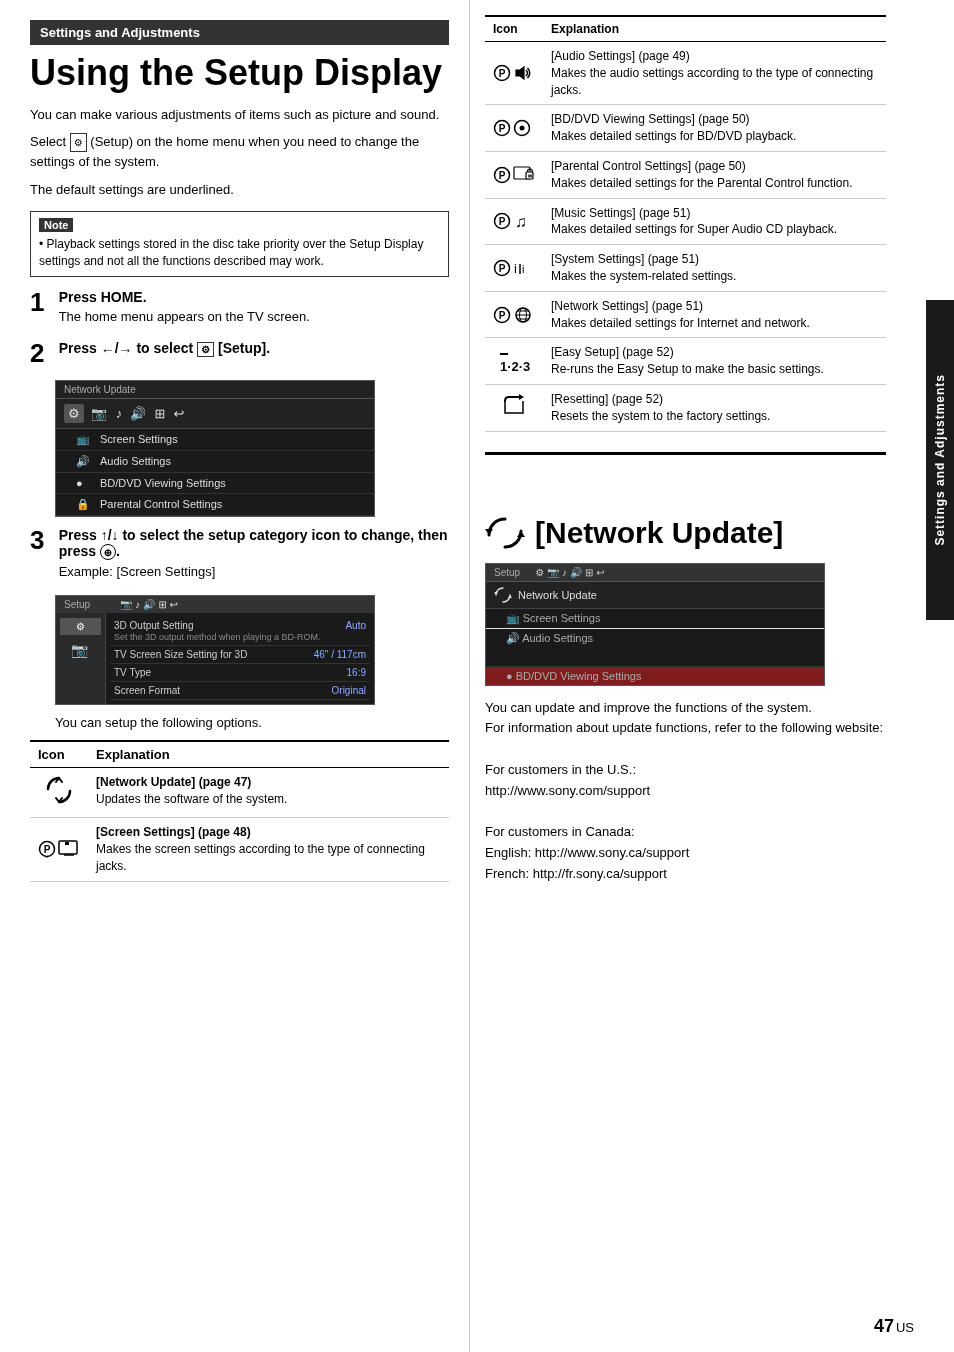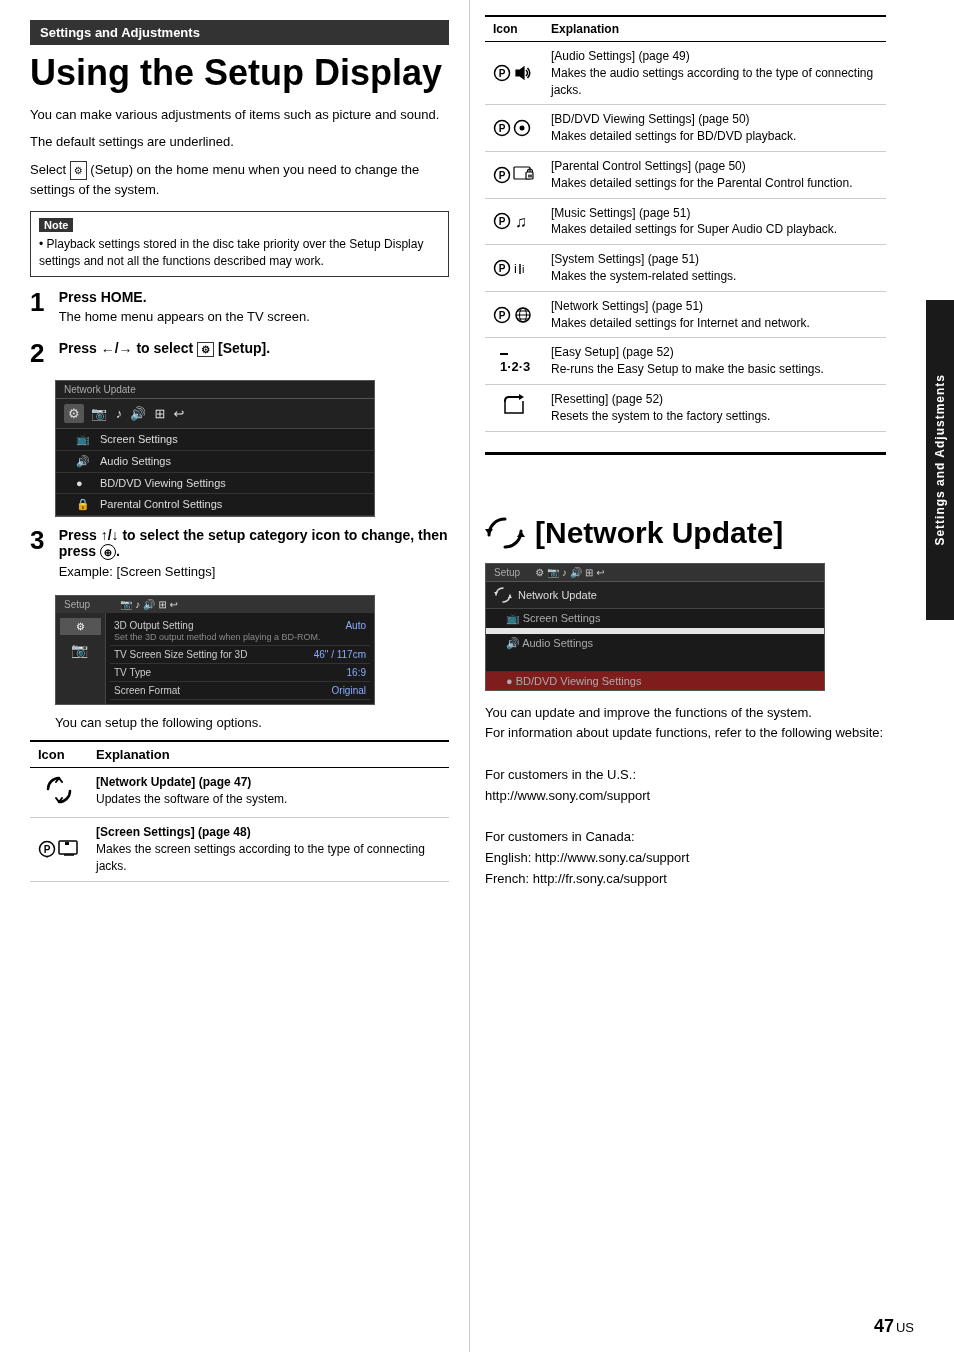--- a/index.html
+++ b/index.html
@@ -341,24 +341,24 @@
     
     <div class="section-header-box">Settings and Adjustments</div>
 
     
     <h1 class="page-title">Using the Setup Display</h1>
 
     
     <p class="intro-text">
       <span>You can make various adjustments of items such as picture and sound.</span>
     </p>
-    <p class="intro-text">The default settings are underlined.</p>
     <p class="intro-text">
       Select <span style="display:inline-flex;align-items:center;border:1px solid #333;padding:1px 3px;font-size:10px;vertical-align:middle;">⚙</span> (Setup) on the home menu when you need to change the settings of the system.
     </p>
+    <p class="intro-text">The default settings are underlined.</p>
 
     
     <div class="note-box">
       <span class="note-label">Note</span>
       <p class="note-text">• <span>Playback settings stored in the disc take priority over the Setup Display settings and not all the functions described may work.</span></p>
     </div>
 
     
     <div class="step">
       <span class="step-number">1</span>
@@ -683,21 +683,21 @@
         </div>
         <div style="background:#222;padding:4px 8px;display:flex;align-items:center;gap:6px;border-bottom:1px solid #444;">
           <svg width="18" height="18" viewBox="0 0 18 18">
             <path d="M9 2 C5 2 2 5 2 9" stroke="#ddd" stroke-width="1.5" fill="none" stroke-linecap="round"></path>
             <polygon points="2,9 0,6 4,6" fill="#ddd"></polygon>
             <path d="M9 16 C13 16 16 13 16 9" stroke="#ddd" stroke-width="1.5" fill="none" stroke-linecap="round"></path>
             <polygon points="16,9 14,12 18,12" fill="#ddd"></polygon>
           </svg>
           <span style="color:#ddd;font-size:11px;">Network Update</span>
         </div>
-        <div style="background:#1a1a1a;padding:3px 20px 3px 20px;display:flex;align-items:center;gap:6px;border-bottom:6px solid #e5e5e5;">
+        <div style="background:#1a1a1a;padding:3px 20px 3px 20px;display:flex;align-items:center;gap:6px;border-bottom:1px solid #e5e5e5;">
           <span style="color:#aaa;font-size:11px;">📺 Screen Settings</span>
         </div>
         <div style="background:#1a1a1a;padding:3px 8px 21px 20px;display:flex;align-items:center;gap:6px;border-bottom:1px solid #333;">
           <span style="color:#aaa;font-size:11px;">🔊 Audio Settings</span>
         </div>
         <div style="background:#7f1d1d;padding:3px 8px 3px 20px;display:flex;align-items:center;gap:6px;">
           <span style="color:#aaa;font-size:11px;">● BD/DVD Viewing Settings</span>
         </div>
       </div>
 

